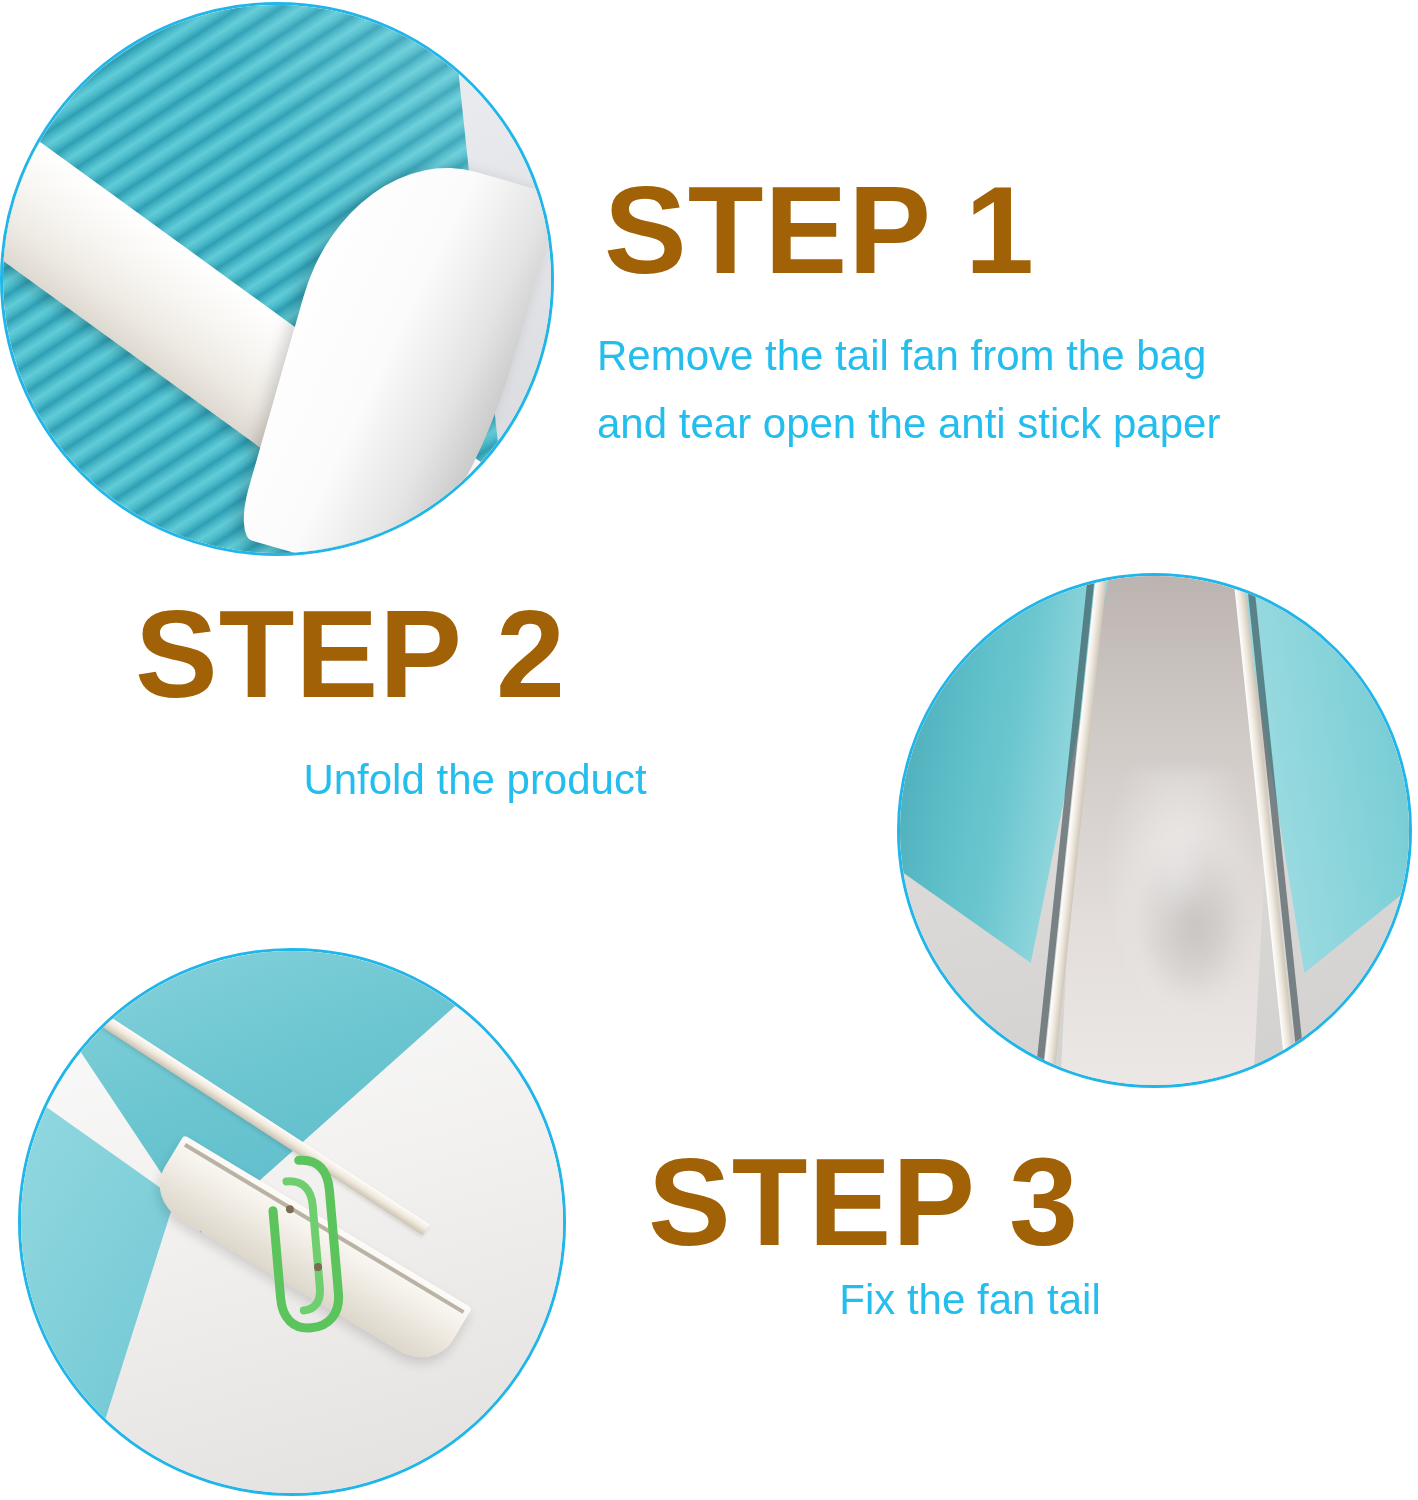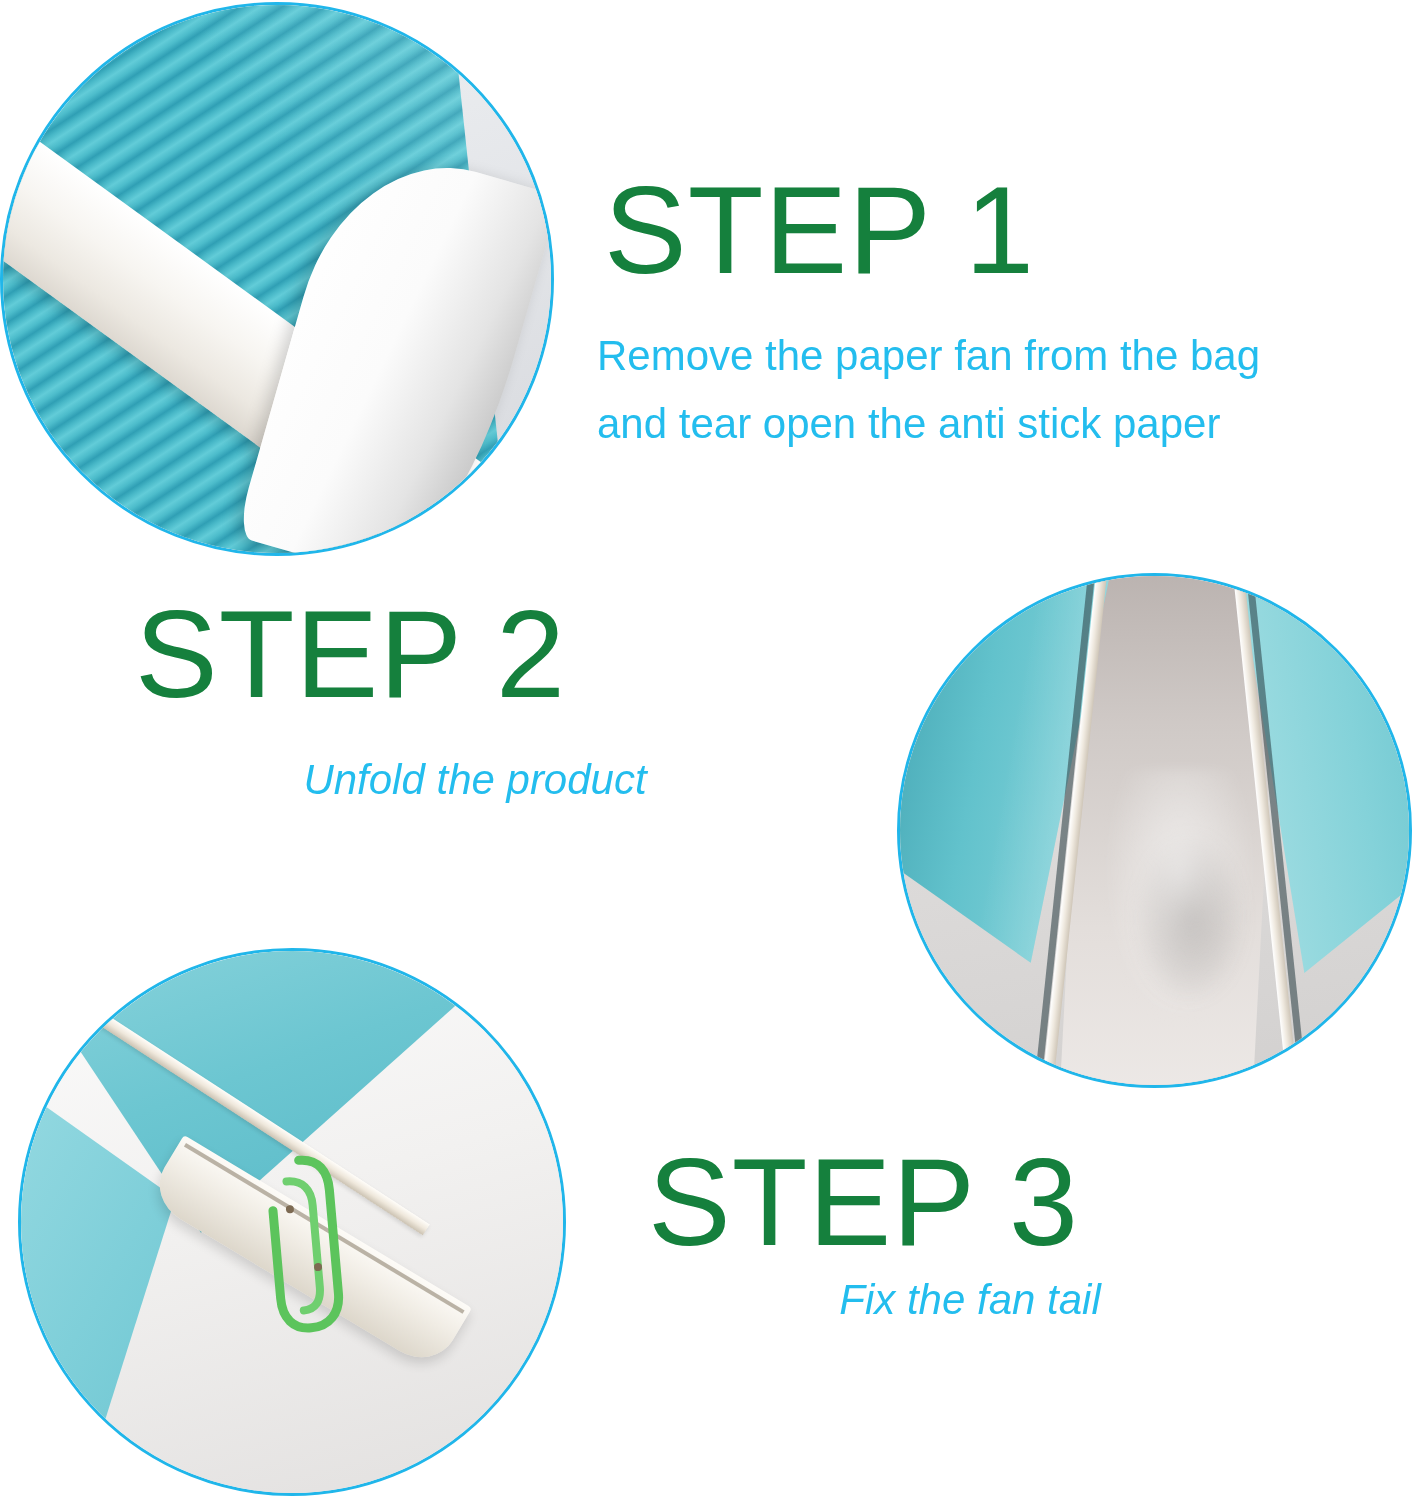--- a/index.html
+++ b/index.html
@@ -267,63 +267,63 @@
     height: 196px;
     transform: rotate(-5deg);
   }
   .s3-clip svg { width: 100%; height: 100%; display: block; }
 
   
   .step-title {
     position: absolute;
     font-size: 124px;
     line-height: 1;
-    font-weight: 400;
+    font-weight: 700;
     letter-spacing: 1px;
-    color: #15803d;
+    color: #a16207;
     white-space: nowrap;
   }
   .step-body {
     position: absolute;
     font-size: 42px;
     line-height: 1.62;
     font-weight: 400;
     color: #23bdee;
     white-space: nowrap;
   }
 
   #title-step1 { left: 604px; top: 168px; }
   #body-step1  { left: 597px; top: 322px; text-align: left; }
 
   #title-step2 { left: 103px; top: 592px; margin-left: 32px; }
-  #body-step2  { left: 232px; top: 746px; text-align: center; width: 500px; left: 225px; font-style: italic; }
+  #body-step2  { left: 232px; top: 746px; text-align: center; width: 500px; left: 225px; }
 
   #title-step3 { left: 648px; top: 1140px; }
-  #body-step3  { left: 750px; top: 1266px; text-align: center; width: 440px; font-style: italic; }
+  #body-step3  { left: 750px; top: 1266px; text-align: center; width: 440px; }
 </style>
 </head>
 <body>
 
 <div id="page">
 
   <div class="photo-circle" id="photo-step1">
     <div class="photo-inner">
       <div class="s1-bg"></div>
       <div class="s1-fan"></div>
       <div class="s1-fan-edge"></div>
       <div class="s1-strip"></div>
       <div class="s1-peel-shadow"></div>
       <div class="s1-peel"></div>
     </div>
   </div>
 
   <div class="step-title" id="title-step1">STEP 1</div>
 
   <div class="step-body" id="body-step1">
-    <div>Remove the paper fan from the bag</div>
+    <div>Remove the tail fan from the bag</div>
     <div>and tear open the anti stick paper</div>
   </div>
 
   <div class="step-title" id="title-step2">STEP 2</div>
 
   <div class="step-body" id="body-step2">
     <div>Unfold the product</div>
   </div>
 
   <div class="photo-circle" id="photo-step2">

